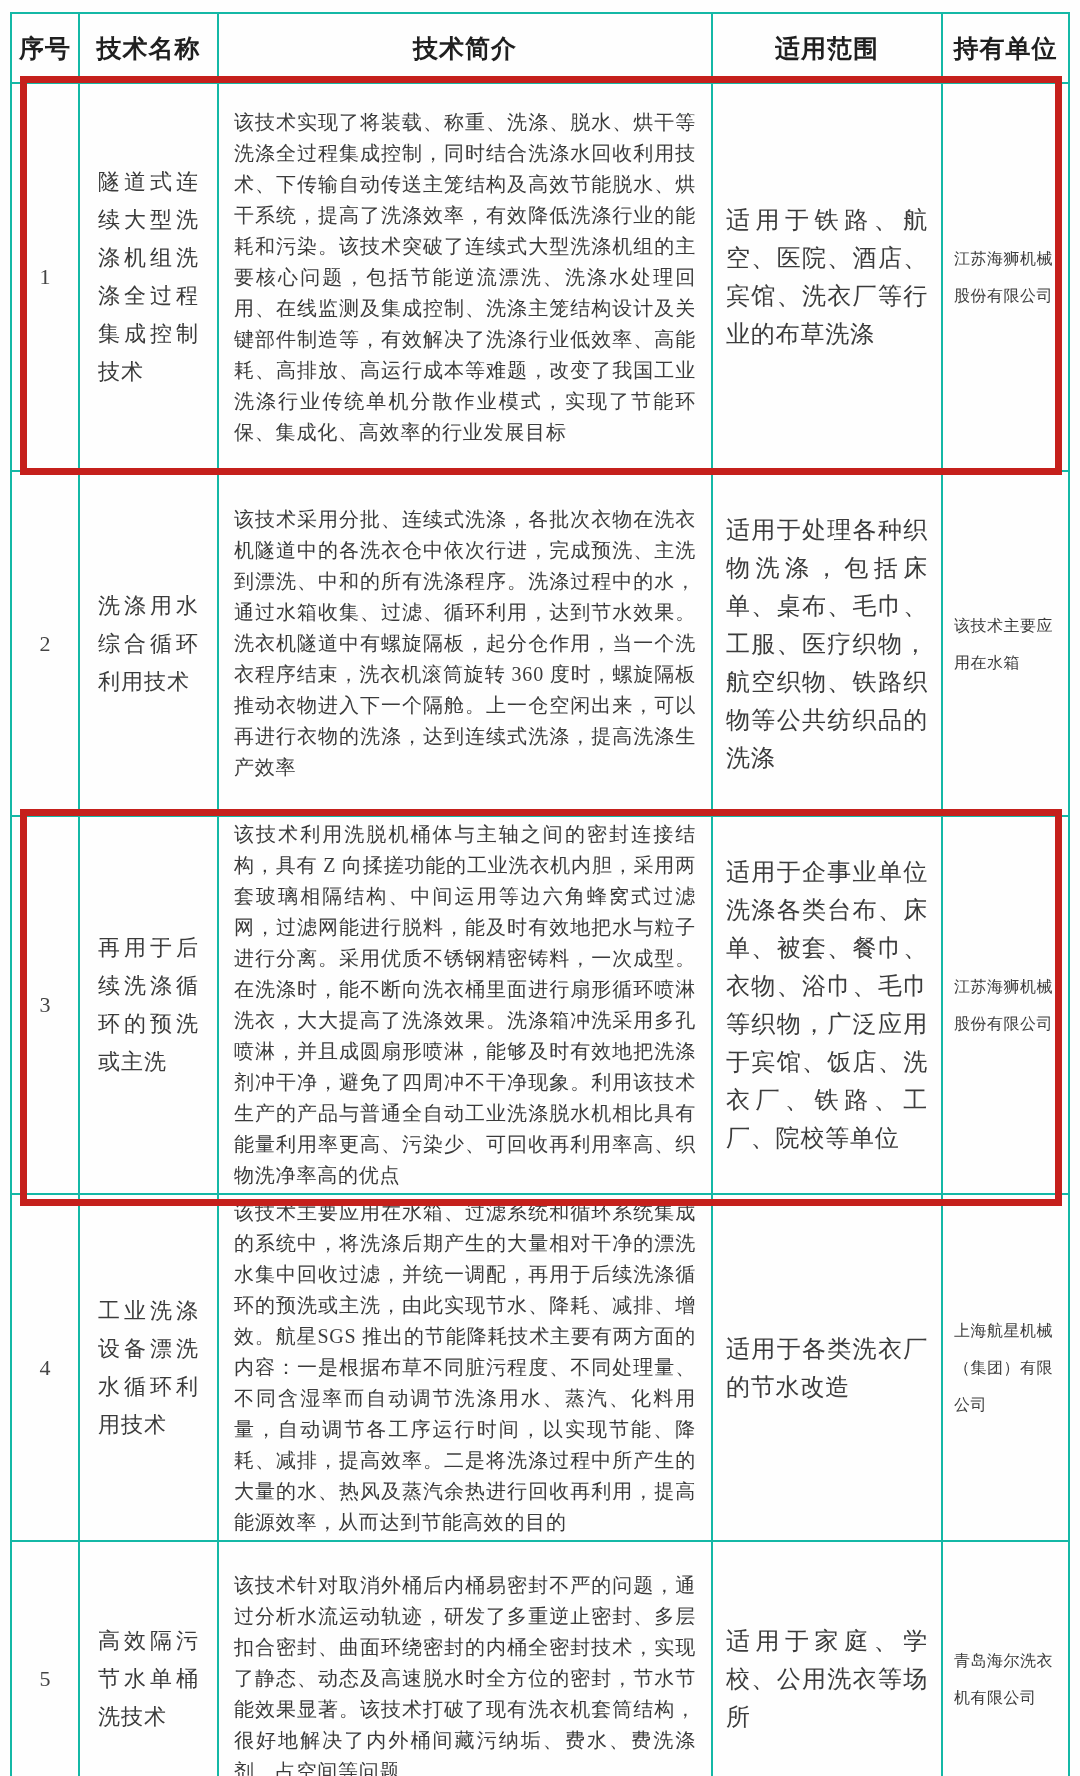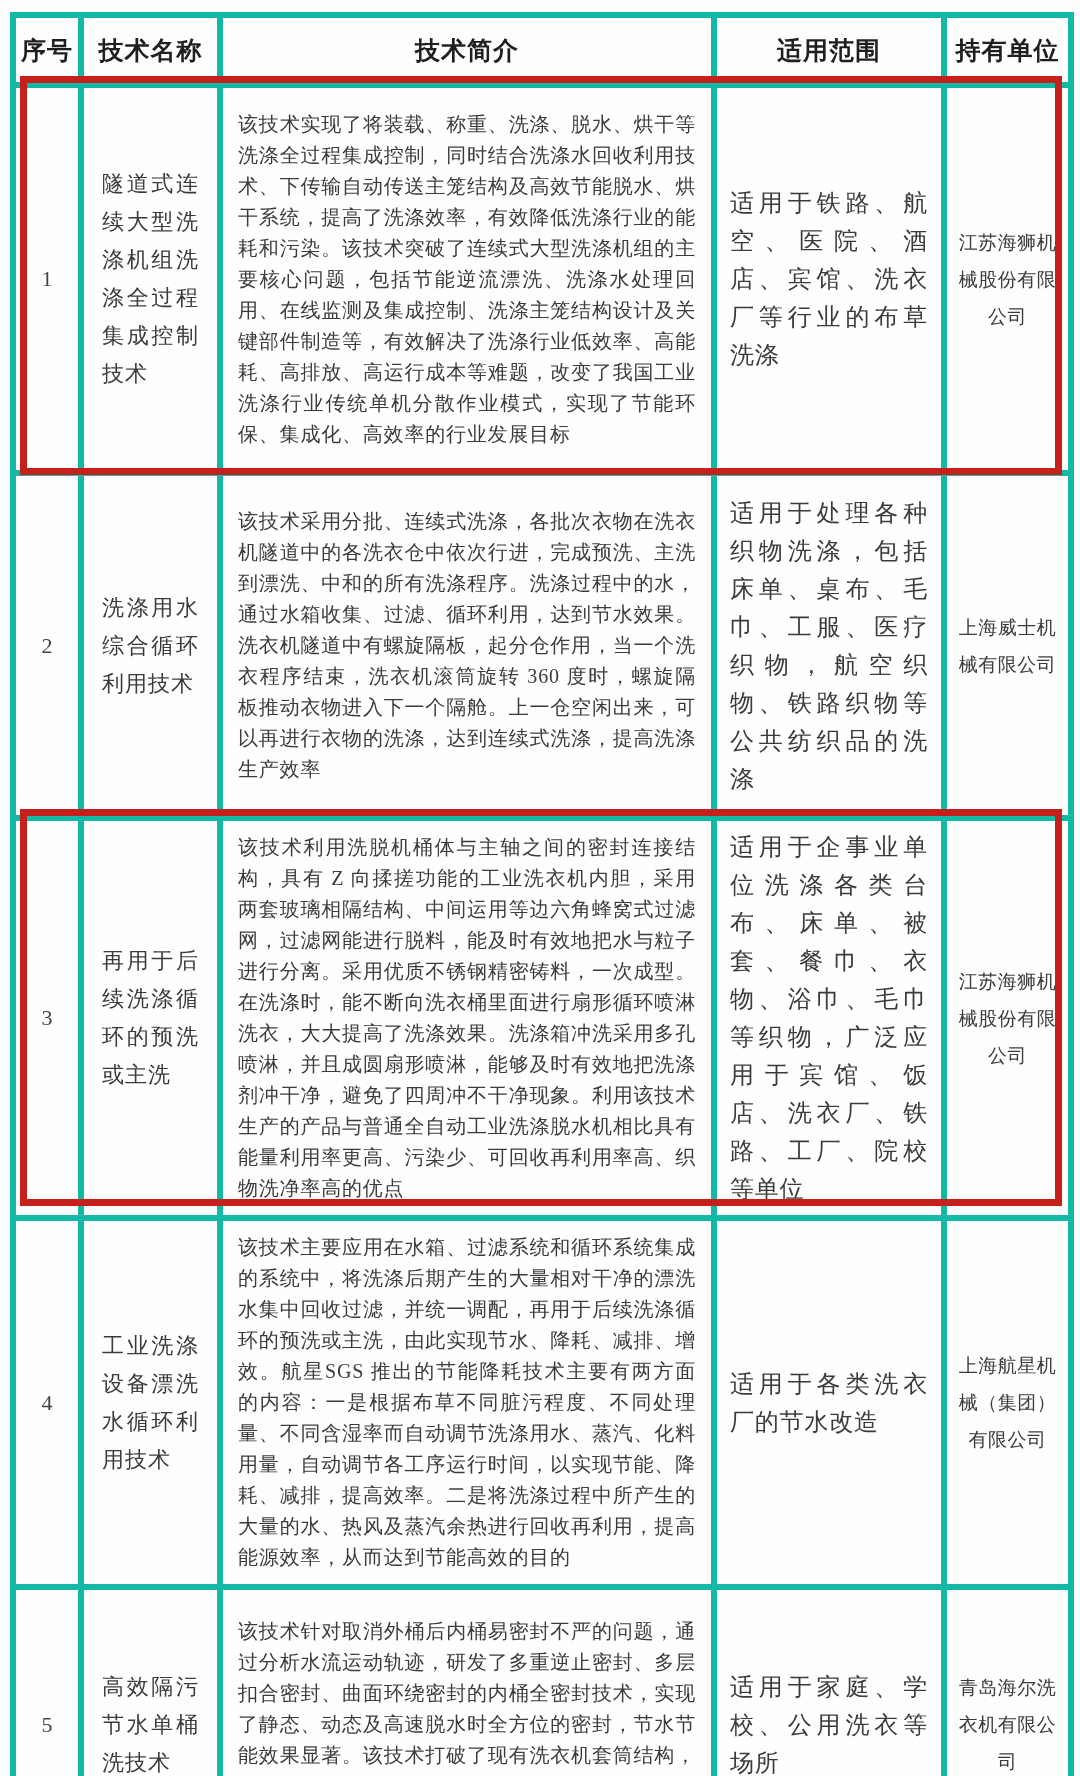--- a/index.html
+++ b/index.html
@@ -14,21 +14,21 @@
   }
   table.tech-table {
     position: absolute;
     left: 10px;
     top: 12px;
     width: 1058px;
     border-collapse: collapse;
     table-layout: fixed;
   }
   table.tech-table th, table.tech-table td {
-    border: 6px solid #14b8a6;
+    border: 2px solid #14b8a6;
     vertical-align: middle;
     box-sizing: border-box;
   }
   thead th {
     height: 70px;
     font-family: "Liberation Sans", "DejaVu Sans", sans-serif;
     font-weight: 700;
     font-size: 25px;
     color: #1f1f1f;
     text-align: center;
@@ -55,40 +55,40 @@
   }
   td.c-name {
     padding: 0 18px;
     font-size: 22px;
     line-height: 38px;
     text-align: justify;
     text-justify: inter-ideograph;
     letter-spacing: 1px;
   }
   td.c-intro {
-    padding: 11px 15px;
+    padding: 2px 15px;
     font-size: 20px;
     line-height: 31px;
     text-align: justify;
     text-justify: inter-ideograph;
     letter-spacing: 0.8px;
   }
   td.c-scope {
     padding: 0 13px;
     font-size: 24px;
     line-height: 38px;
     text-align: justify;
     text-justify: inter-ideograph;
     letter-spacing: 0.8px;
   }
   td.c-holder {
     padding: 0 11px;
-    font-size: 19px;
+    font-size: 16px;
     line-height: 37px;
-    text-align: center;
+    text-align: left;
     letter-spacing: 0.5px;
   }
   
   .hl-box {
     position: absolute;
     left: 20px;
     width: 1042px;
     border: 7px solid #c5201c;
     box-sizing: border-box;
     pointer-events: none;
@@ -124,21 +124,21 @@
       <td class="c-intro">该技术实现了将装载、称重、洗涤、脱水、烘干等洗涤全过程集成控制，同时结合洗涤水回收利用技术、下传输自动传送主笼结构及高效节能脱水、烘干系统，提高了洗涤效率，有效降低洗涤行业的能耗和污染。该技术突破了连续式大型洗涤机组的主要核心问题，包括节能逆流漂洗、洗涤水处理回用、在线监测及集成控制、洗涤主笼结构设计及关键部件制造等，有效解决了洗涤行业低效率、高能耗、高排放、高运行成本等难题，改变了我国工业洗涤行业传统单机分散作业模式，实现了节能环保、集成化、高效率的行业发展目标</td>
       <td class="c-scope">适用于铁路、航空、医院、酒店、宾馆、洗衣厂等行业的布草洗涤</td>
       <td class="c-holder">江苏海狮机械股份有限公司</td>
     </tr>
 
     <tr class="data-row">
       <td class="c-no">2</td>
       <td class="c-name">洗涤用水综合循环利用技术</td>
       <td class="c-intro">该技术采用分批、连续式洗涤，各批次衣物在洗衣机隧道中的各洗衣仓中依次行进，完成预洗、主洗到漂洗、中和的所有洗涤程序。洗涤过程中的水，通过水箱收集、过滤、循环利用，达到节水效果。洗衣机隧道中有螺旋隔板，起分仓作用，当一个洗衣程序结束，洗衣机滚筒旋转 360 度时，螺旋隔板推动衣物进入下一个隔舱。上一仓空闲出来，可以再进行衣物的洗涤，达到连续式洗涤，提高洗涤生产效率</td>
       <td class="c-scope">适用于处理各种织物洗涤，包括床单、桌布、毛巾、工服、医疗织物，航空织物、铁路织物等公共纺织品的洗涤</td>
-      <td class="c-holder">上海威士机械有限公司</td>
+      <td class="c-holder">该技术主要应用在水箱</td>
     </tr>
 
     <tr class="data-row">
       <td class="c-no">3</td>
       <td class="c-name">再用于后续洗涤循环的预洗或主洗</td>
       <td class="c-intro">该技术利用洗脱机桶体与主轴之间的密封连接结构，具有 Z 向揉搓功能的工业洗衣机内胆，采用两套玻璃相隔结构、中间运用等边六角蜂窝式过滤网，过滤网能进行脱料，能及时有效地把水与粒子进行分离。采用优质不锈钢精密铸料，一次成型。在洗涤时，能不断向洗衣桶里面进行扇形循环喷淋洗衣，大大提高了洗涤效果。洗涤箱冲洗采用多孔喷淋，并且成圆扇形喷淋，能够及时有效地把洗涤剂冲干净，避免了四周冲不干净现象。利用该技术生产的产品与普通全自动工业洗涤脱水机相比具有能量利用率更高、污染少、可回收再利用率高、织物洗净率高的优点</td>
       <td class="c-scope">适用于企事业单位洗涤各类台布、床单、被套、餐巾、衣物、浴巾、毛巾等织物，广泛应用于宾馆、饭店、洗衣厂、铁路、工厂、院校等单位</td>
       <td class="c-holder">江苏海狮机械股份有限公司</td>
     </tr>
 

